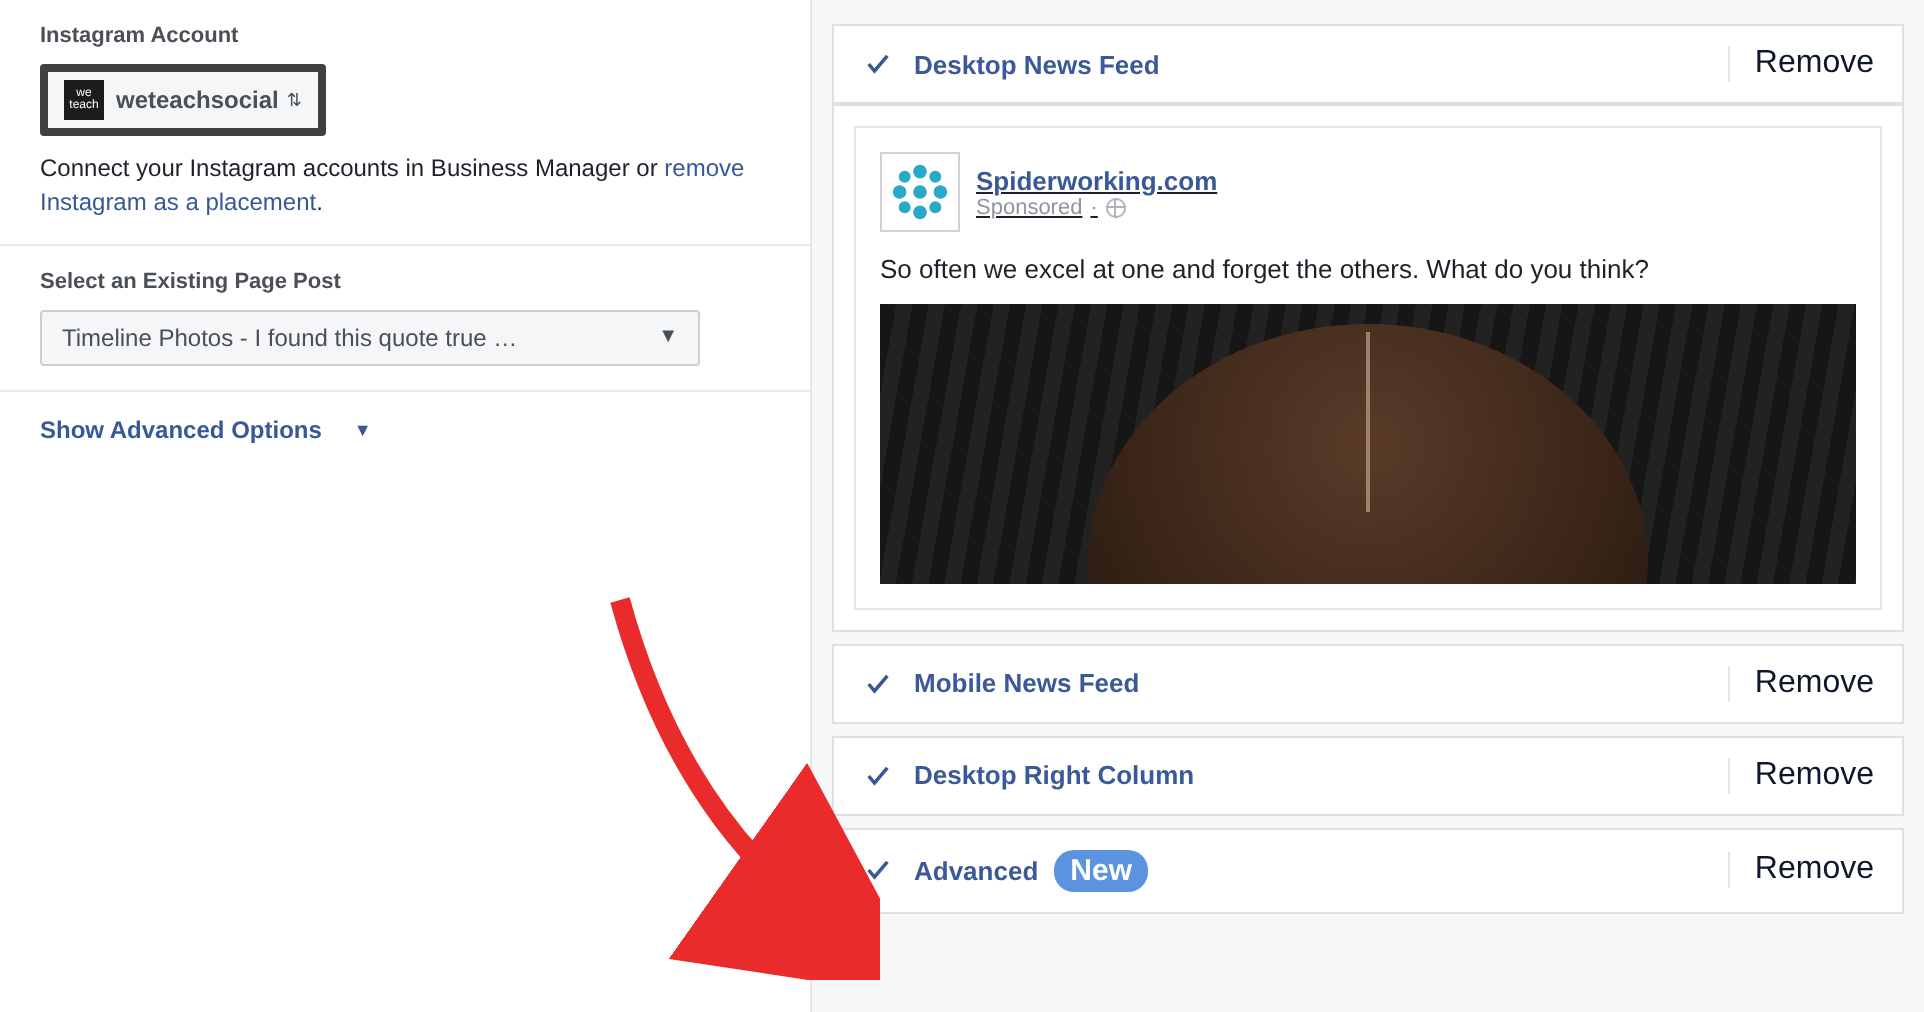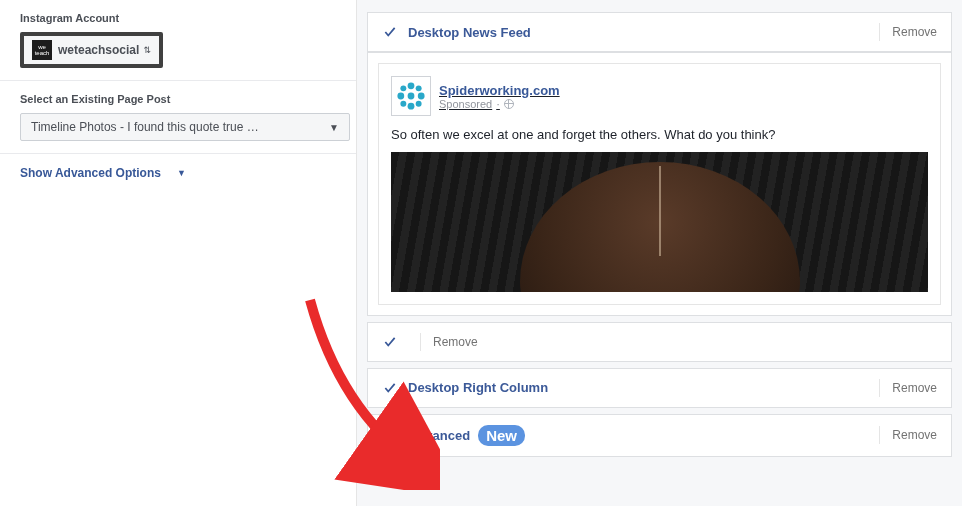--- a/index.html
+++ b/index.html
@@ -1,18 +1,18 @@
 <!DOCTYPE html>
 <html><head>
 <meta charset="utf-8">
 <style>
   * { box-sizing: border-box; margin: 0; padding: 0; }
   body { font-family: Helvetica, Arial, sans-serif; font-size: 12px; color: #1d2129; background: #fff; width: 962px; height: 506px; overflow: hidden; position: relative; }
   .container { display: flex; width: 100%; height: 100%; }
-  .left-panel { width: 357px; padding: 0; border-right: 1px solid #e5e5e5; background: #fff; }
+  .left-panel { width: 406px; padding: 0; border-right: 1px solid #e5e5e5; background: #fff; }
   .right-panel { flex: 1; background: #f6f7f9; padding: 0 10px; position: relative; }
 
   .section { padding: 12px 20px; border-bottom: 1px solid #e9eaed; }
   .section.noborder { border-bottom: none; }
   .section-label { font-size: 11px; font-weight: bold; color: #4b4f56; margin-bottom: 8px; display: block; }
   .section-text { font-size: 12px; color: #1d2129; margin-top: 8px; line-height: 1.4; }
 
   .account-box { display: inline-flex; align-items: center; border: 4px solid #404040; border-radius: 2px; padding: 4px 8px; background: #f5f6f7; cursor: pointer; }
   .account-thumb { width: 20px; height: 20px; background: #1c1c1c; display:flex; align-items:center; justify-content:center; color:#fff; font-size:6px; text-align:center; line-height:1; margin-right:6px; }
   .account-name { font-size: 12px; font-weight: bold; color: #4b4f56; margin-right: 4px; }
@@ -25,21 +25,21 @@
 
   .adv-link { color:#385898; font-size:12px; font-weight:bold; cursor:pointer; display:flex; align-items:center; gap:16px; }
   .adv-link .caret { font-size:9px; }
 
   .placement-row { background:#fff; border:1px solid #dddfe2; margin-top: 6px; display:flex; align-items:center; padding: 10px 14px; }
   .placement-row.first { margin-top: 6px; }
   .check { color:#385898; width:16px; height:16px; flex:none; margin-right: 10px; display:flex; align-items:center; justify-content:center; }
   .check svg { width:14px; height:14px; }
   .placement-title { font-weight: bold; color:#3b5998; font-size:13px; flex:1; display:flex; align-items:center; gap:8px; }
   .divider-v { width:1px; height: 18px; background:#e5e5e5; margin: 0 12px; }
-  .remove-link { color:#737373; font-size:12px; cursor:pointer; }
+  .remove-link { color:#0f172a; font-size:16px; cursor:pointer; }
 
   .badge-new { background:#5b93e0; color:#fff; font-size:15px; font-weight:bold; padding:2px 8px; border-radius: 10px; }
 
   .preview-card { background:#fff; border:1px solid #dddfe2; margin: 0 0 0 0; padding: 0; }
   .preview-inner { margin: 10px; border:1px solid #e5e5e5; padding:12px; }
   .post-head { display:flex; gap:8px; }
   .avatar { width:40px; height:40px; border:1px solid #d0d3d8; display:flex; align-items:center; justify-content:center; }
   .avatar svg { width:34px; height:34px; }
   .post-meta { display:flex; flex-direction:column; justify-content:center;text-decoration:underline; }
   .page-name { color:#385898; font-weight:bold; font-size:13px; }
@@ -63,20 +63,23 @@
 <body>
 
 <div class="container">
   <div class="left-panel">
     <div class="section">
       <span class="section-label">Instagram Account</span>
       <div class="account-box">
         <div class="account-thumb">we<br>teach</div>
         <span class="account-name">weteachsocial</span>
         <span class="updown">⇅</span>
+      </div>
+      <div class="section-text">
+        <span>Connect your Instagram accounts in Business Manager or </span><a class="link">remove Instagram as a placement</a><span>.</span>
       </div>
     </div>
 
     <div class="section">
       <span class="section-label">Select an Existing Page Post</span>
       <div class="dropdown">
         <span>Timeline Photos - I found this quote true …</span>
         <span class="caret">▼</span>
       </div>
     </div>
@@ -138,20 +141,21 @@
         </div>
       </div>
     </div>
 
     <div class="placement-row">
       <span class="check">
         <svg viewBox="0 0 24 24" fill="none" stroke="#385898" stroke-width="3">
             <polyline points="4,12 9,18 20,5"></polyline>
           </svg>
       </span>
+      <span class="placement-title">Mobile News Feed</span>
       <span class="divider-v"></span>
       <span class="remove-link">Remove</span>
     </div>
 
     <div class="placement-row">
       <span class="check">
         <svg viewBox="0 0 24 24" fill="none" stroke="#385898" stroke-width="3">
             <polyline points="4,12 9,18 20,5"></polyline>
           </svg>
       </span>

